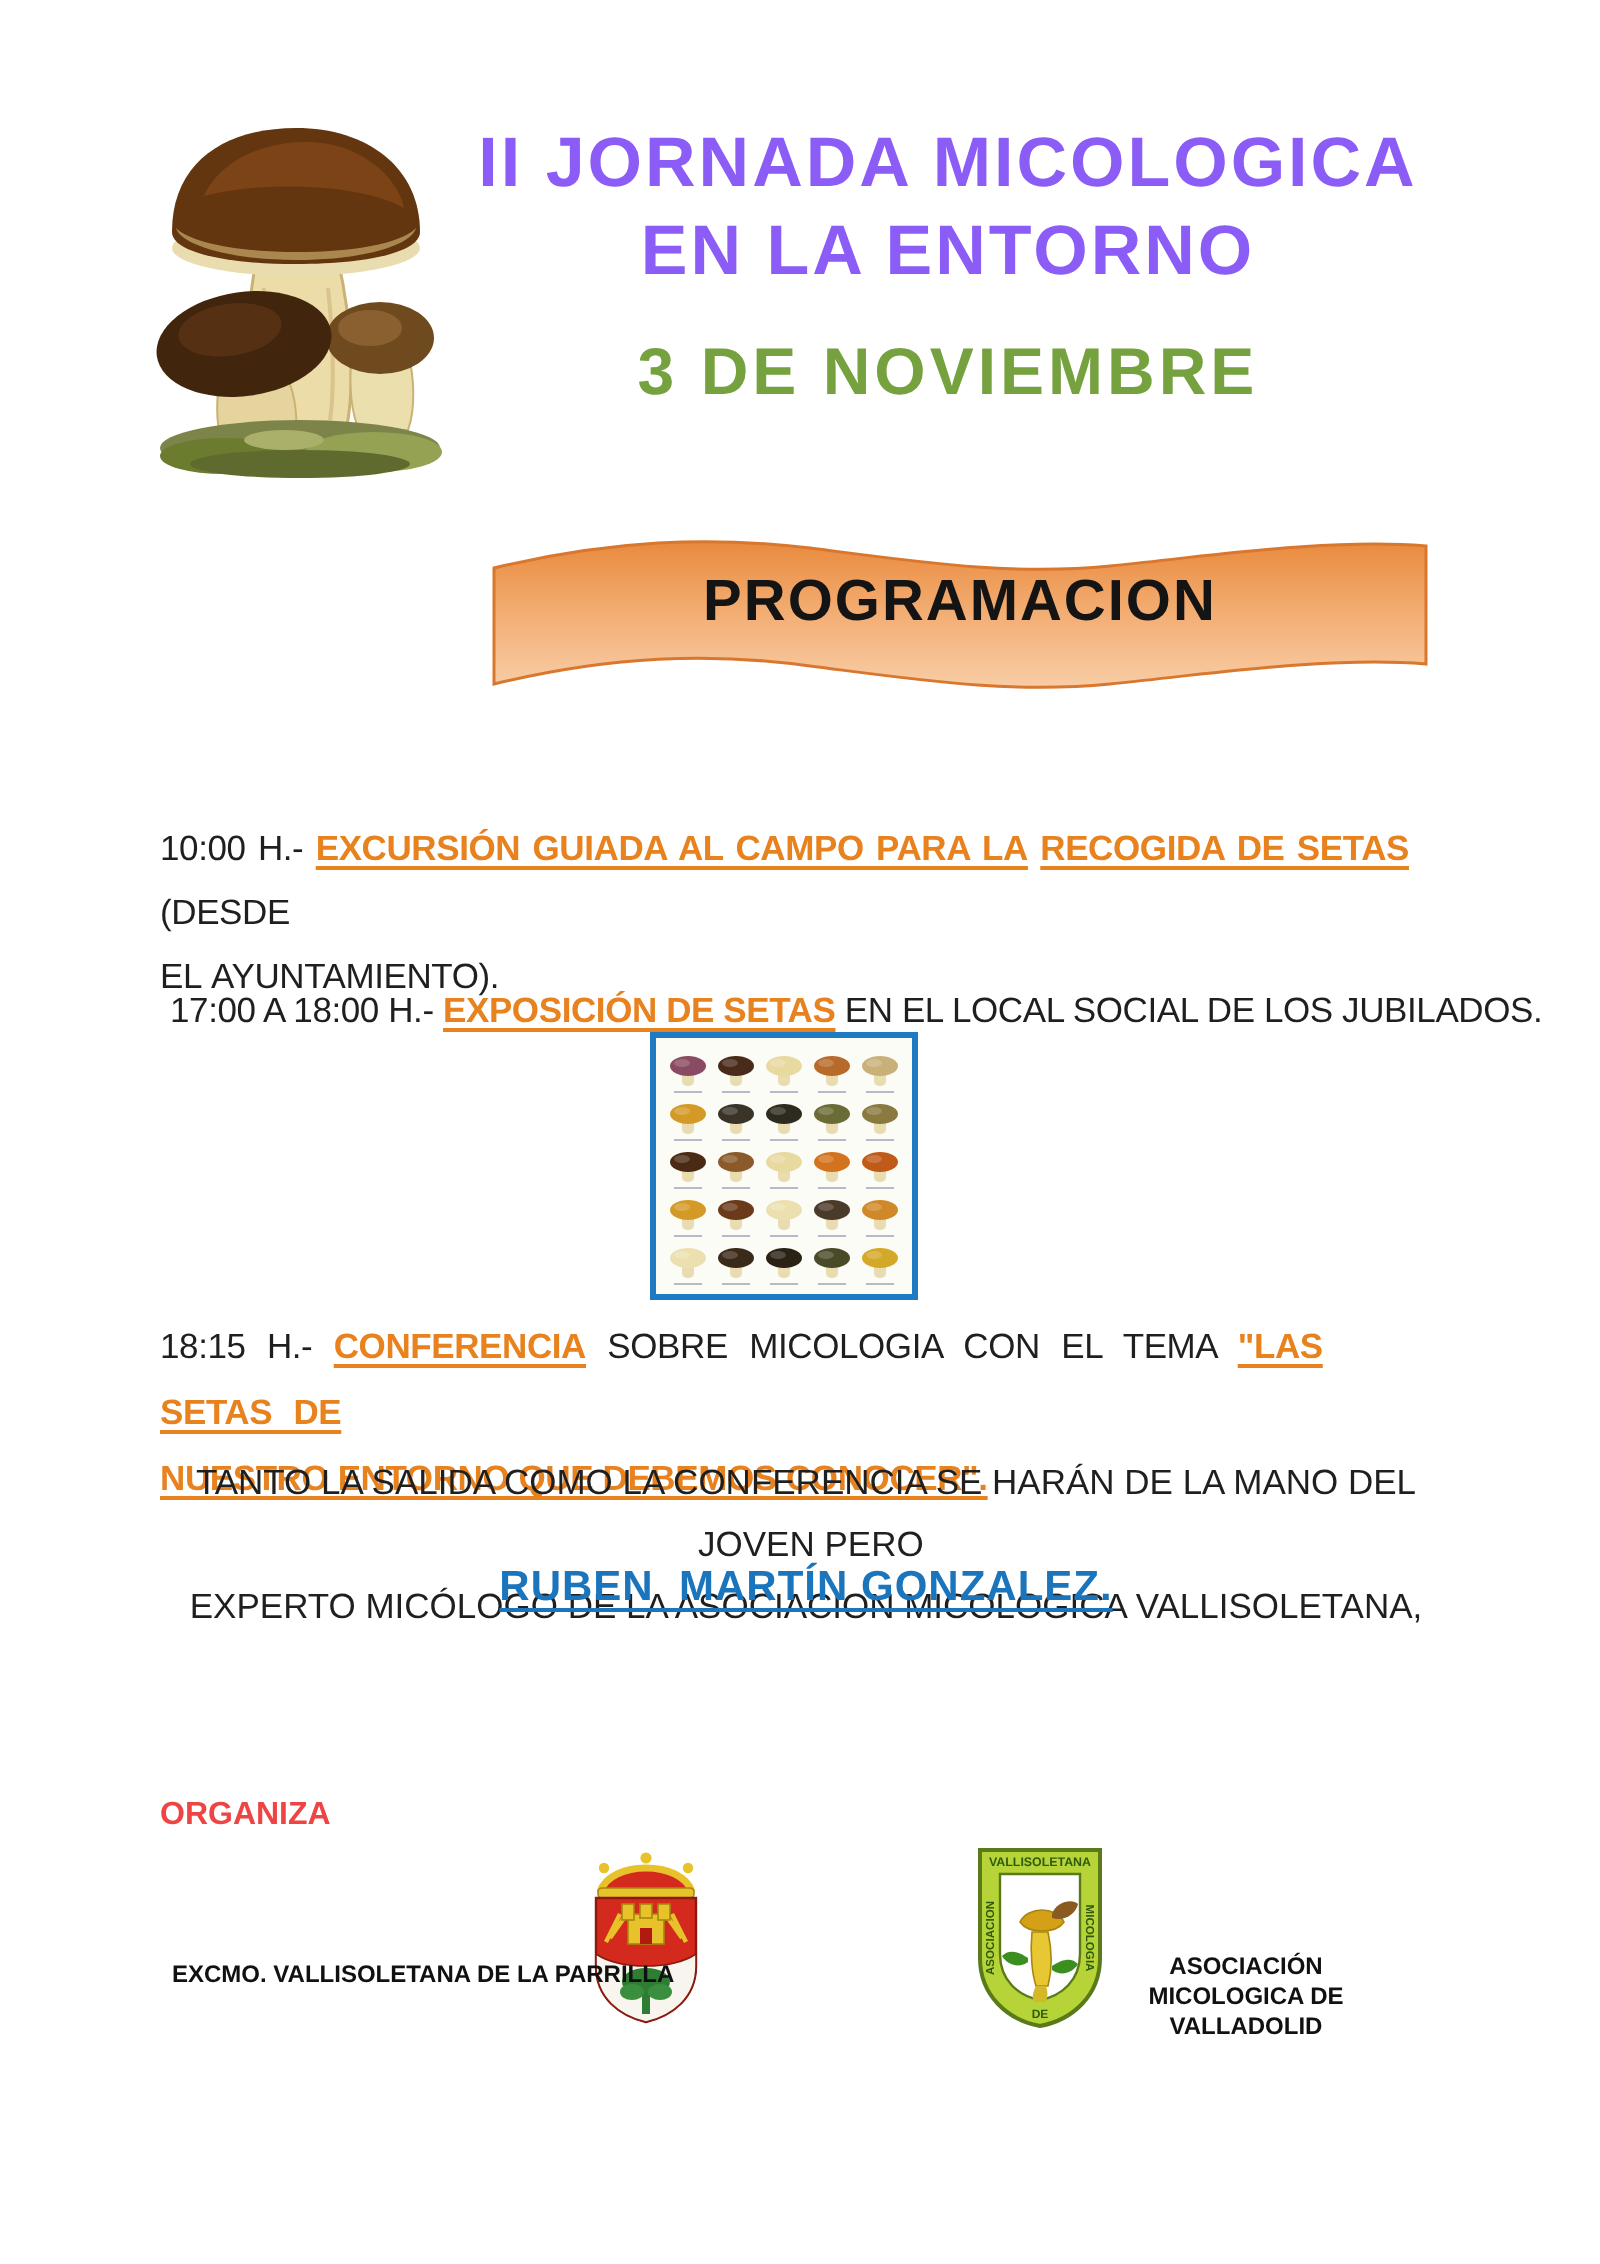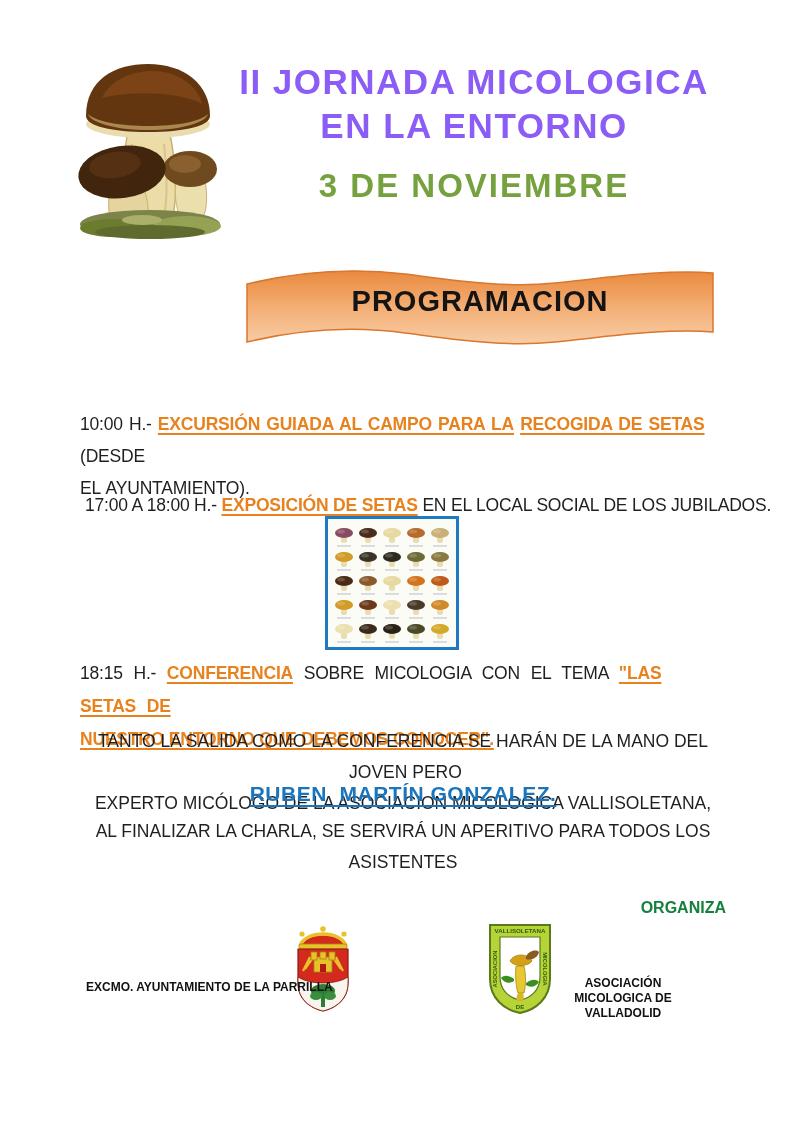--- a/index.html
+++ b/index.html
@@ -44,22 +44,22 @@
   .p4 { top:726px; }
   .speaker-name {
     position:absolute; left:80px; top:782px; width:646px; text-align:center;
     font-size:21px; font-weight:bold; letter-spacing:0.5px; color:#1b75bc;
     text-decoration:underline; text-decoration-thickness:2px; text-underline-offset:4px;
   }
   .p5 { top:816px; }
 
   
   .organiza {
-    position:absolute; left:80px; top:899px; width:646px; text-align:right;
-    font-size:16px; font-weight:bold; color:#15803d;
+    position:absolute; left:80px; top:899px; width:646px; text-align:left;
+    font-size:16px; font-weight:bold; color:#ef4444;
   }
   .crest { position:absolute; left:290px; top:925px; width:66px; height:90px; }
   .assoc-logo { position:absolute; left:486px; top:921px; width:68px; height:94px; }
   .org-label-left {
     position:absolute; left:86px; top:980px; width:205px;
     font-size:12px; font-weight:bold; color:#111; white-space:nowrap;
   }
   .org-label-right {
     position:absolute; left:552px; top:976px; width:142px; text-align:center;
     font-size:12px; font-weight:bold; color:#111; line-height:15px;
@@ -298,24 +298,20 @@
     <span class="hl">NUESTRO ENTORNO QUE DEBEMOS CONOCER".</span>
   </div>
 
   <div class="center-para p4">
     <span>TANTO LA SALIDA COMO LA CONFERENCIA SE HARÁN DE LA MANO DEL &nbsp;JOVEN PERO</span><br>
     <span>EXPERTO MICÓLOGO DE LA ASOCIACION MICOLOGICA VALLISOLETANA,</span>
   </div>
 
   <div class="speaker-name">RUBEN &nbsp;MARTÍN GONZALEZ.</div>
 
-  <div class="center-para p5">
-    <span>AL FINALIZAR LA CHARLA, SE SERVIRÁ UN APERITIVO PARA TODOS LOS</span><br>
-    <span>ASISTENTES</span>
-  </div>
 
   <div class="organiza">ORGANIZA</div>
 
   <svg class="crest" viewBox="0 0 66 90">
 
     <path d="M12,20 C17,7 49,7 54,20 Z" fill="#d42a1e"></path>
     <path d="M10,21 C15,5 51,5 56,21" fill="none" stroke="#e8c22a" stroke-width="3.5"></path>
     <circle cx="12" cy="9" r="2.6" fill="#e8c22a"></circle>
     <circle cx="33" cy="4" r="2.8" fill="#e8c22a"></circle>
     <circle cx="54" cy="9" r="2.6" fill="#e8c22a"></circle>
@@ -333,21 +329,21 @@
     <rect x="30" y="39" width="6" height="8" fill="#b01a10"></rect>
 
     <path d="M8,52 C20,60 46,60 58,52 L58,58 C58,74 46,83 33,86 C20,83 8,74 8,58 Z" fill="#f7f5ee" stroke="#8a1a10" stroke-width="0.8"></path>
 
     <rect x="31" y="70" width="4" height="12" fill="#2e7d32"></rect>
     <ellipse cx="33" cy="66" rx="12" ry="7" fill="#2e7d32"></ellipse>
     <ellipse cx="26" cy="71" rx="6" ry="4" fill="#3a8f3e"></ellipse>
     <ellipse cx="40" cy="71" rx="6" ry="4" fill="#3a8f3e"></ellipse>
   </svg>
 
-  <div class="org-label-left">EXCMO. AYUNTAMIENTO DE LA PARRILLA</div>
+  <div class="org-label-left">EXCMO. VALLISOLETANA DE LA PARRILLA</div>
 
   <svg class="assoc-logo" viewBox="0 0 68 94">
     <path d="M4,4 H64 V58 C64,77 50,89 34,92 C18,89 4,77 4,58 Z" fill="#b6d437" stroke="#5a7a1a" stroke-width="2"></path>
     <path d="M14,16 H54 V56 C54,69 45,77 34,79 C23,77 14,69 14,56 Z" fill="#ffffff" stroke="#5a7a1a" stroke-width="1.2"></path>
     <text class="logo-txt" x="34" y="12" font-size="6.2" text-anchor="middle">VALLISOLETANA</text>
     <text class="logo-txt" font-size="5.8" text-anchor="middle" transform="rotate(-90 9 48)" x="9" y="50">ASOCIACION</text>
     <text class="logo-txt" font-size="5.8" text-anchor="middle" transform="rotate(90 59 48)" x="59" y="50">MICOLOGIA</text>
     <text class="logo-txt" x="34" y="88" font-size="6" text-anchor="middle">DE</text>
 
     <path d="M30,45 C29,55 30,66 32,72 L38,72 C40,64 40,54 38,45 Z" fill="#e8c832" stroke="#a8860f" stroke-width="0.8"></path>

